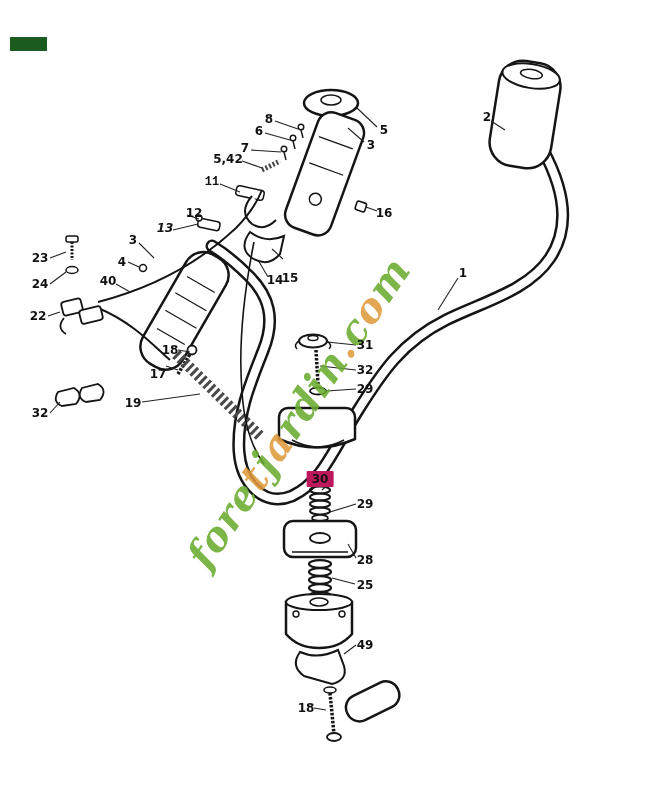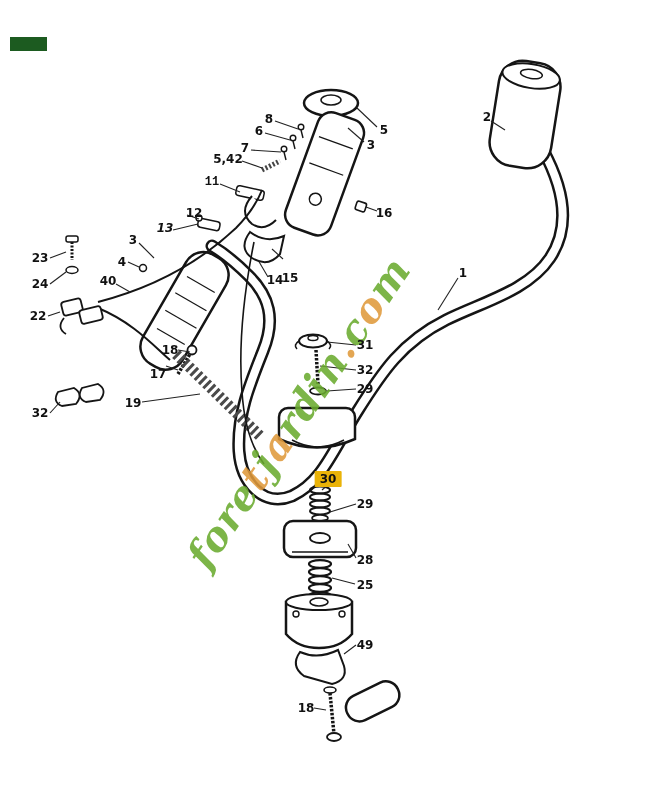--- a/index.html
+++ b/index.html
@@ -240,21 +240,21 @@
       <div class="part-label" style="left: 384px; top: 213px;">16</div>
       <div class="part-label" style="left: 290px; top: 262px; margin-top: 16px;">15</div>
       <div class="part-label" style="left: 275px; top: 280px;">14</div>
       <div class="part-label" style="left: 463px; top: 273px;">1</div>
       <div class="part-label" style="left: 170px; top: 350px;">18</div>
       <div class="part-label" style="left: 158px; top: 366px; margin-top: 8px;">17</div>
       <div class="part-label" style="left: 133px; top: 403px;">19</div>
       <div class="part-label" style="left: 365px; top: 345px;">31</div>
       <div class="part-label" style="left: 365px; top: 370px;">32</div>
       <div class="part-label" style="left: 365px; top: 389px;">29</div>
-      <div class="part-label highlight" style="left: 328px; top: 479px; background: #eab308;">30</div>
+      <div class="part-label highlight" style="left: 320px; top: 479px; background: #be185d;">30</div>
       <div class="part-label" style="left: 365px; top: 504px;">29</div>
       <div class="part-label" style="left: 365px; top: 560px; text-align: right;">28</div>
       <div class="part-label" style="left: 365px; top: 585px;">25</div>
       <div class="part-label" style="left: 365px; top: 645px;">49</div>
       <div class="part-label" style="left: 306px; top: 708px;">18</div>
     </div>
 
 </div>
 
 </body></html>

